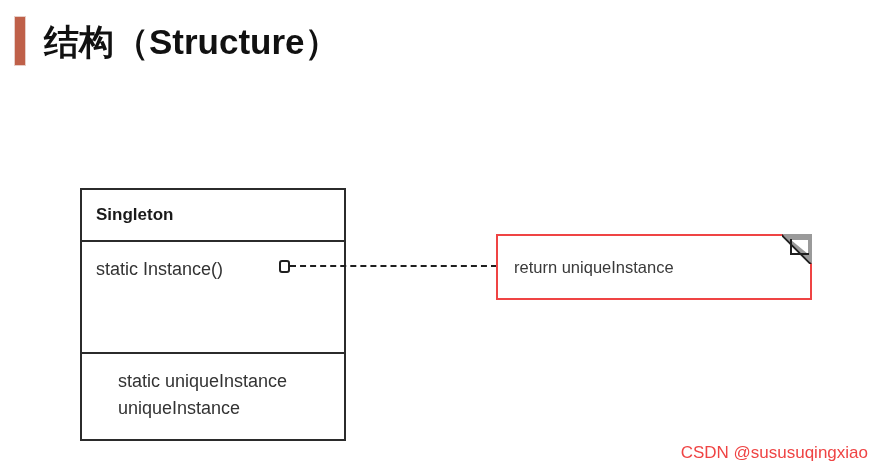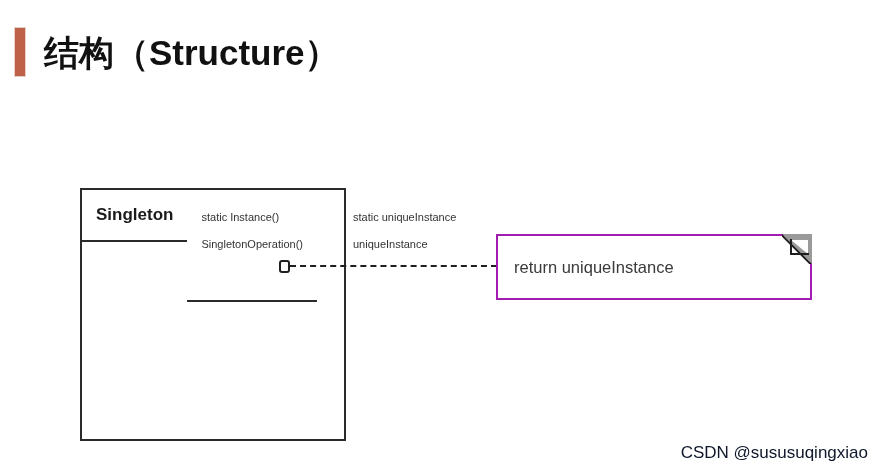--- a/index.html
+++ b/index.html
@@ -13,21 +13,21 @@
     height: 471px;
     background: #ffffff;
     overflow: hidden;
     font-family: "Liberation Sans", "DejaVu Sans", sans-serif;
   }
 
   
   #title-block {
     position: absolute;
     left: 14px;
-    top: 27px;
+    top: 16px;
     display: flex;
     align-items: center;
   }
   #title-accent-bar {
     width: 12px;
     height: 50px;
     background: #bf6049;
     border: 1px solid #e8cfc8;
     box-sizing: border-box;
     margin-right: 18px;
@@ -45,21 +45,21 @@
   #class-box {
     position: absolute;
     left: 80px;
     top: 188px;
     width: 266px;
     height: 253px;
     border: 2px solid #2b2b2b;
     box-sizing: border-box;
     background: #ffffff;
     display: flex;
-    flex-direction: row;
+    flex-direction: column;
   }
   .compartment {
     box-sizing: border-box;
     padding: 0 14px;
   }
   #class-name-compartment {
     height: 52px;
     display: flex;
     align-items: center;
     border-bottom: 2px solid #2b2b2b;
@@ -73,21 +73,21 @@
     height: 112px;
     border-bottom: 2px solid #2b2b2b;
     padding-top: 14px;
   }
   #class-attributes-compartment {
     flex: 1;
     padding-top: 14px;
     padding-left: 36px;
   }
   .member-row {
-    font-size: 11px;
+    font-size: 18px;
     color: #333333;
     line-height: 27px;
     white-space: nowrap;
   }
 
   
   #connector-group {
     position: absolute;
     left: 279px;
     top: 256px;
@@ -115,21 +115,21 @@
   }
 
   
   #note-box {
     position: absolute;
     left: 496px;
     top: 234px;
     width: 316px;
     height: 66px;
     background: #ffffff;
-    border: 2px solid #a21caf;
+    border: 2px solid #ef4444;
     box-sizing: border-box;
     display: flex;
     align-items: center;
   }
   #note-text {
     font-size: 16.5px;
     color: #3a3a3a;
     padding-left: 16px;
     white-space: nowrap;
   }
@@ -182,21 +182,21 @@
     box-sizing: border-box;
     pointer-events: none;
   }
 
   
   #watermark {
     position: absolute;
     right: 14px;
     bottom: 8px;
     font-size: 17px;
-    color: #0f172a;
+    color: #ef4444;
     white-space: nowrap;
   }
 </style>
 </head>
 <body>
 
 <div id="page">
 
   <div id="title-block">
     <div id="title-accent-bar"></div>
@@ -204,21 +204,20 @@
   </div>
 
   <div id="class-box">
 
     <div id="class-name-compartment" class="compartment">
       <span id="class-name">Singleton</span>
     </div>
 
     <div id="class-methods-compartment" class="compartment">
       <div class="member-row">static Instance()</div>
-      <div class="member-row">SingletonOperation()</div>
     </div>
 
     <div id="class-attributes-compartment" class="compartment">
       <div class="member-row">static uniqueInstance</div>
       <div class="member-row">uniqueInstance</div>
     </div>
 
   </div>
 
   <div id="connector-group">

